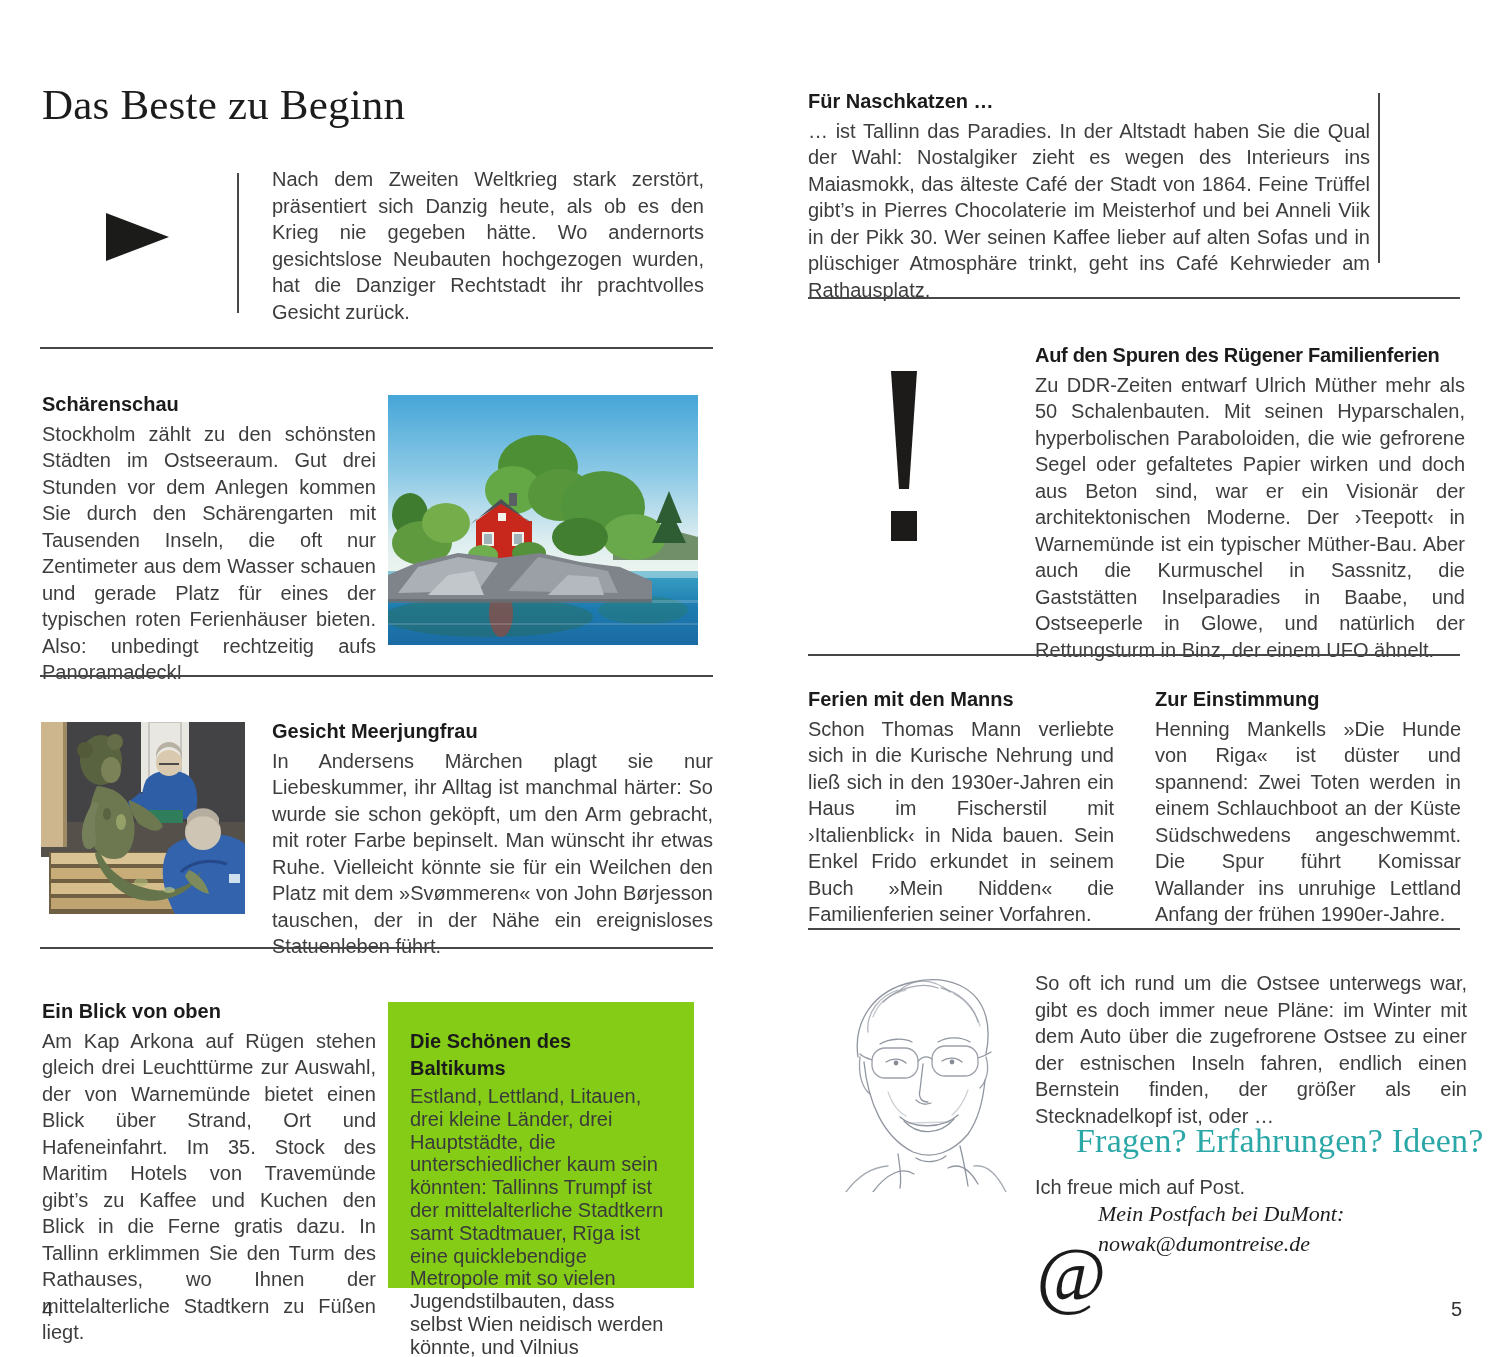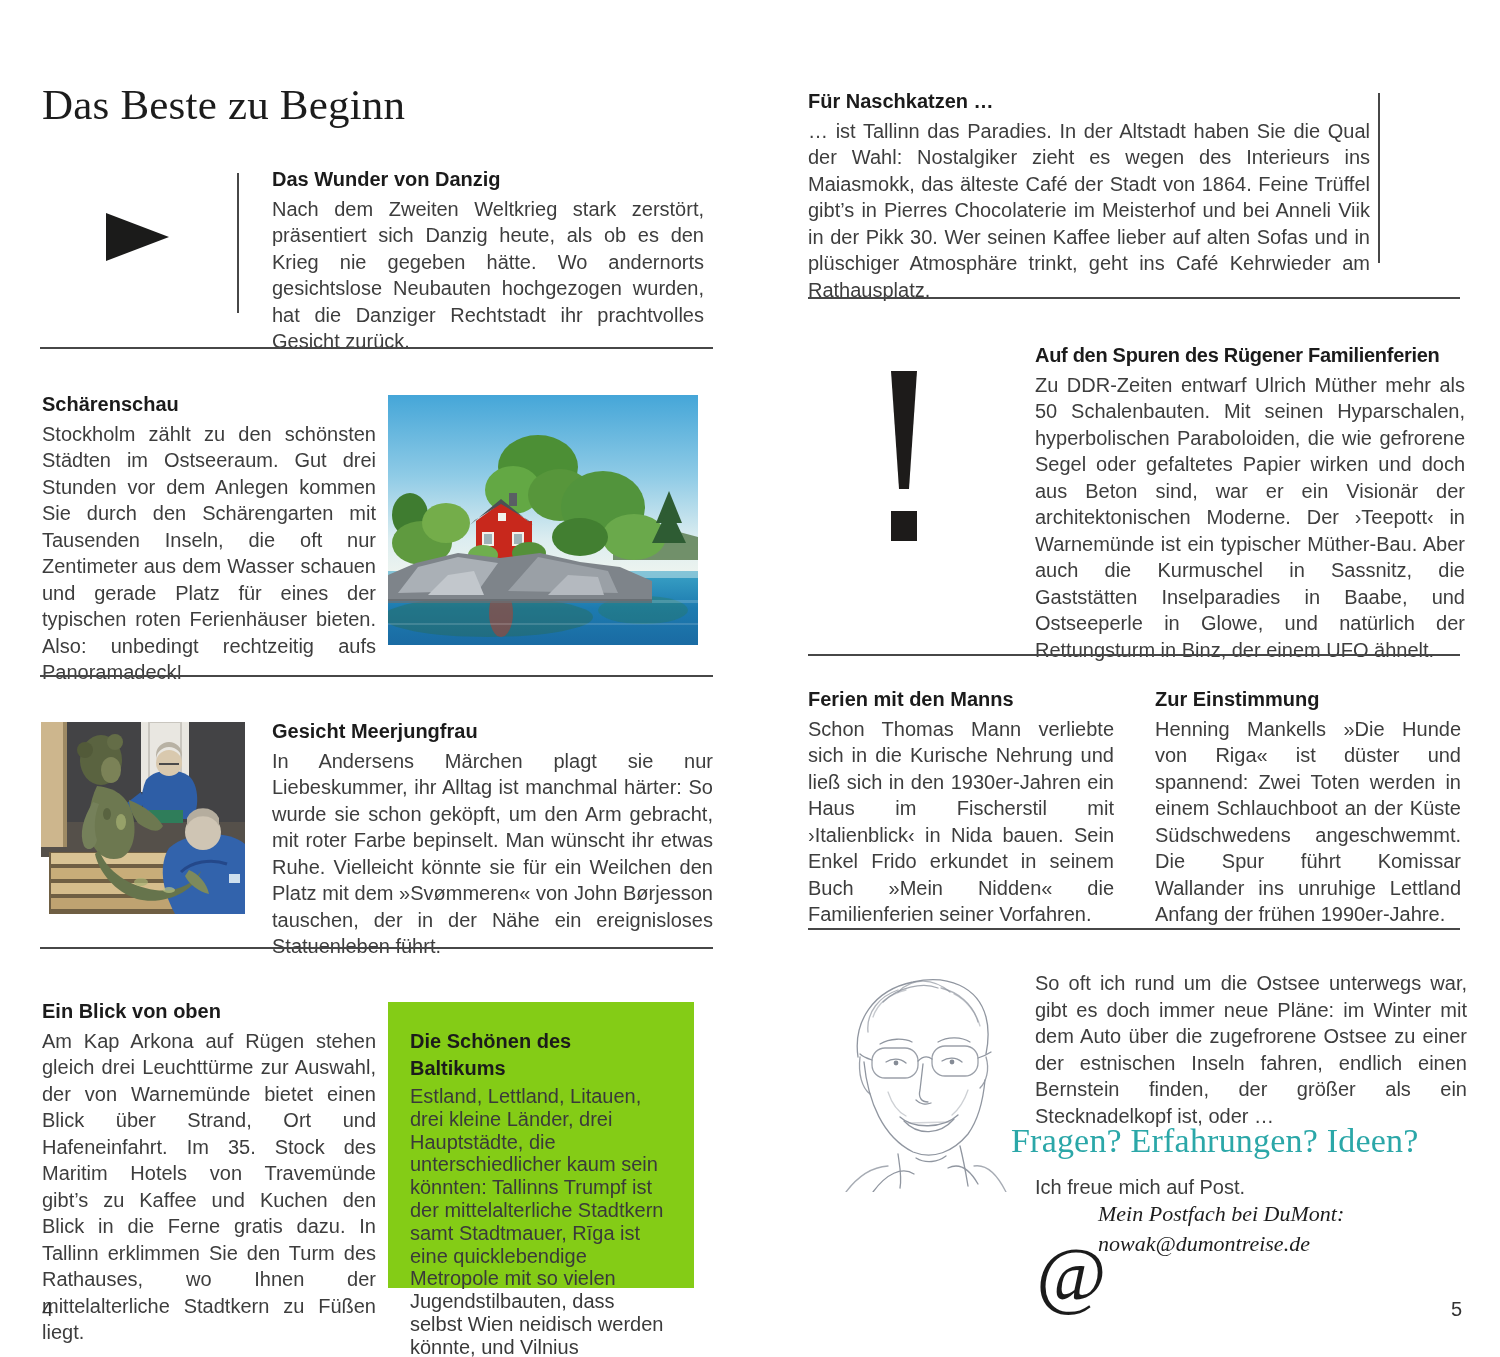--- a/index.html
+++ b/index.html
@@ -25,21 +25,20 @@
 </head>
 <body>
 
 <div id="page">
 
   <div class="abs title" style="left:42px;top:80px;">Das Beste zu Beginn</div>
 
   <div class="abs tri" style="left:106px;top:213px;"></div>
   <div class="abs rule-v" style="left:237px;top:173px;height:140px;"></div>
   <div class="abs" style="left:272px;top:166px;width:432px;">
-    <p class="heading">Das Wunder von Danzig</p>
     <p class="body">Nach dem Zweiten Weltkrieg stark zerstört, präsentiert sich Danzig heute, als ob es den Krieg nie gegeben hätte. Wo andernorts gesichtslose Neubauten hochgezogen wurden, hat die Danziger Rechtstadt ihr prachtvolles Gesicht zurück.</p>
   </div>
 
   <div class="abs rule-h" style="left:40px;top:347px;width:673px;"></div>
 
   <div class="abs" style="left:42px;top:391px;width:334px;">
     <p class="heading">Schärenschau</p>
     <p class="body">Stockholm zählt zu den schönsten Städten im Ostseeraum. Gut drei Stunden vor dem Anlegen kommen Sie durch den Schärengarten mit Tausenden Inseln, die oft nur Zentimeter aus dem Wasser schauen und gerade Platz für eines der typischen roten Ferienhäuser bieten. Also: unbedingt rechtzeitig aufs Panoramadeck!</p>
   </div>
 
@@ -234,21 +233,21 @@
       <path d="M45,230 C58,212 74,204 86,212"></path>
       <path d="M150,222 C142,208 132,200 120,206"></path>
       <path d="M18,230 C30,214 44,205 60,204" opacity=".8"></path>
       <path d="M178,230 C168,210 158,202 146,204" opacity=".8"></path>
     </svg>
   </div>
 
   <div class="abs" style="left:1035px;top:970px;width:432px;">
     <p class="body">So oft ich rund um die Ostsee unterwegs war, gibt es doch immer neue Pläne: im Winter mit dem Auto über die zugefrorene Ostsee zu einer der estnischen Inseln fahren, endlich einen Bernstein finden, der größer als ein Stecknadelkopf ist, oder …</p>
   </div>
-  <div class="abs cta" style="left:1011px;top:1122px;">Fragen? Erfahrungen? Ideen?</div>
+  <div class="abs cta" style="left:1076px;top:1122px;">Fragen? Erfahrungen? Ideen?</div>
   <div class="abs body" style="left:1035px;top:1174px;">Ich freue mich auf Post.</div>
 
   <div class="abs at" style="left:1036px;top:1236px;">@</div>
   <div class="abs postfach" style="left:1098px;top:1199px;">
     <div>Mein Postfach bei DuMont:</div>
     <div>nowak@dumontreise.de</div>
   </div>
 
   <div class="abs pagenum" style="left:1440px;top:1298px;width:22px;text-align:right;">5</div>
 

